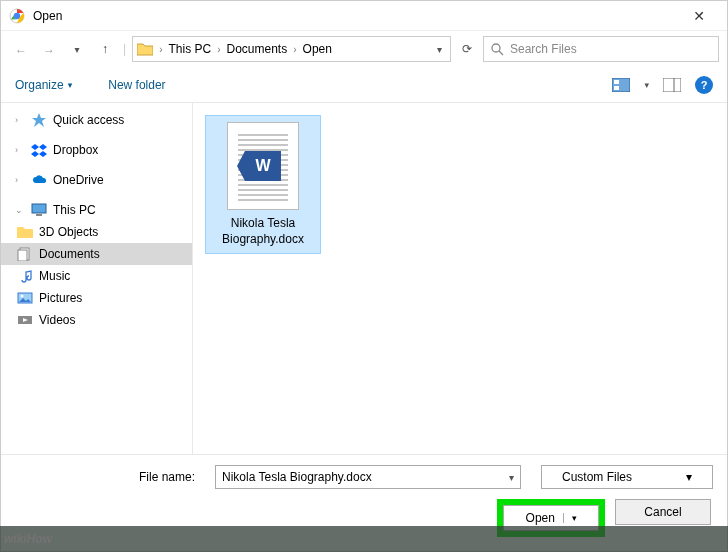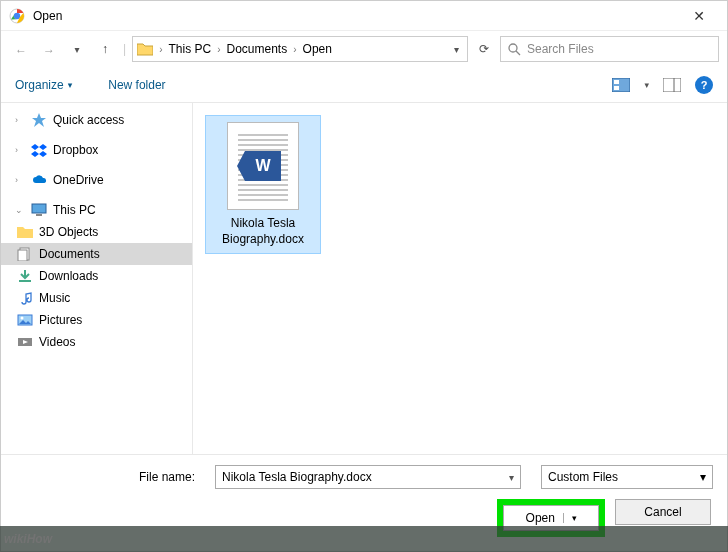--- a/index.html
+++ b/index.html
@@ -16,21 +16,21 @@
 .nav-btn { width: 24px; height: 24px; display: flex; align-items: center; justify-content: center; color: #999; }
 .nav-btn.enabled { color: #333; }
 .nav-sep { color: #ccc; margin: 0 2px; }
 .crumbs { flex: 1; display: flex; align-items: center; border: 1px solid #ccc; height: 26px; padding: 0 4px; gap: 2px; background: #fff; }
 .crumbs .folder-icon { width: 16px; height: 14px; margin-right: 4px; }
 .crumbs .seg { padding: 0 4px; }
 .crumbs .chev { color: #777; font-size: 10px; }
 .crumbs .spacer { flex: 1; }
 .crumbs .dd { color: #555; font-size: 10px; padding-right: 4px; }
 .refresh { width: 24px; height: 24px; display:flex; align-items:center; justify-content:center; color:#555; }
-.searchbox { width: 219px; height: 26px; border: 1px solid #ccc; display: flex; align-items: center; padding: 0 6px; background: #fff; color: #888; }
+.searchbox { width: 236px; height: 26px; border: 1px solid #ccc; display: flex; align-items: center; padding: 0 6px; background: #fff; color: #888; }
 .searchbox .mag { width: 14px; height: 14px; margin-right: 6px; }
 
 .toolbar { height: 36px; display: flex; align-items: center; padding: 0 14px; gap: 44px; border-bottom: 1px solid #e8e8e8; background: #fff; }
 .toolbar .left { display: flex; gap: 36px; align-items:center; }
 .toolbar .menuitem { color: #0a5a8a; display:flex; align-items:center; gap:4px; }
 .toolbar .right { margin-left: auto; display:flex; align-items:center; gap: 14px; }
 .view-icon { width: 18px; height: 14px; }
 .help-icon { width: 18px; height: 18px; border-radius: 50%; background: #1976d2; color: #fff; display:flex; align-items:center; justify-content:center; font-weight:bold; font-size:11px; }
 
 .body { flex: 1; display: flex; overflow: hidden; }
@@ -49,21 +49,21 @@
 .file-thumb .lines { position:absolute; top:8px; left:10px; right:10px; bottom:8px; background: repeating-linear-gradient(#fff 0 3px, #c6c6c6 3px 5px); }
 .file-thumb .wbadge { position: relative; width: 36px; height: 30px; background: #2b579a; display:flex; align-items:center; justify-content:center; color:#fff; font-weight:bold; font-size:16px; }
 .file-thumb .wbadge::before { content:""; position:absolute; left:-8px; top:0; border-top:15px solid transparent; border-bottom:15px solid transparent; border-right:8px solid #2b579a; }
 .file-tile .label { font-size: 12px; line-height: 1.3; color: #000; word-wrap: break-word; }
 
 .footer { border-top: 1px solid #e8e8e8; padding: 10px 14px 14px; background: #fff; }
 .fn-row { display: flex; align-items: center; gap: 20px; margin-bottom: 10px; }
 .fn-label { width: 180px; text-align: right; }
 .fn-input { flex: 1; height: 24px; border: 1px solid #aaa; padding: 0 6px; display:flex; align-items:center; justify-content:space-between; background:#fff; }
 .fn-input .dd { color:#555; font-size:10px; }
-.filter { width: 172px; height: 24px; border: 1px solid #aaa; padding: 0 6px; display:flex; align-items:center; justify-content:space-between; background:#fff; }
+.filter { width: 172px; height: 24px; border: 1px solid #aaa; padding: 0 20px; display:flex; align-items:center; justify-content:space-between; background:#fff; }
 .btn-row { display:flex; justify-content:flex-end; gap: 10px; padding-right: 2px; }
 .btn { width: 96px; height: 26px; border: 1px solid #aaa; background: #efefef; display:flex; align-items:center; justify-content:center; cursor:pointer; }
 .btn.primary-wrap { padding: 6px; background: #00e000; width: auto; height: auto; border: none; }
 .btn.primary-wrap .btn { background: #fff; }
 
 .caption-bar { position: absolute; left:0; right:0; bottom:0; height: 26px; background: rgba(50,60,55,0.75); color: #737373; display:flex; align-items:center; padding: 0 4px; font-size: 12px; }
 .caption-bar .brand { font-style: italic; font-weight: bold; margin-right: 2px; }
 
 svg { display: block; }
 </style>
@@ -203,28 +203,20 @@
             <svg viewBox="0 0 16 14">
               <rect x="3" y="1" width="9" height="12" fill="#fff" stroke="#888"></rect>
               <rect x="1" y="3" width="9" height="11" fill="#fff" stroke="#888"></rect>
             </svg>
           </span>
         <span>Documents</span>
       </div>
       <div class="tree-item sub">
         <span class="ico">
             <svg viewBox="0 0 16 14">
-              <path d="M8 1v7M4 5l4 4 4-4M2 12h12" stroke="#4a8" stroke-width="2" fill="none"></path>
-            </svg>
-          </span>
-        <span>Downloads</span>
-      </div>
-      <div class="tree-item sub">
-        <span class="ico">
-            <svg viewBox="0 0 16 14">
               <path d="M5 11a2 2 0 104 0V3l5-1v7a2 2 0 11-2-2" fill="none" stroke="#3a7bd5" stroke-width="1.3"></path>
             </svg>
           </span>
         <span>Music</span>
       </div>
       <div class="tree-item sub">
         <span class="ico">
             <svg viewBox="0 0 16 14">
               <rect x="1" y="2" width="14" height="10" fill="#9ed0f6" stroke="#3a7bd5"></rect>
               <circle cx="5" cy="5" r="1.5" fill="#fff"></circle>

